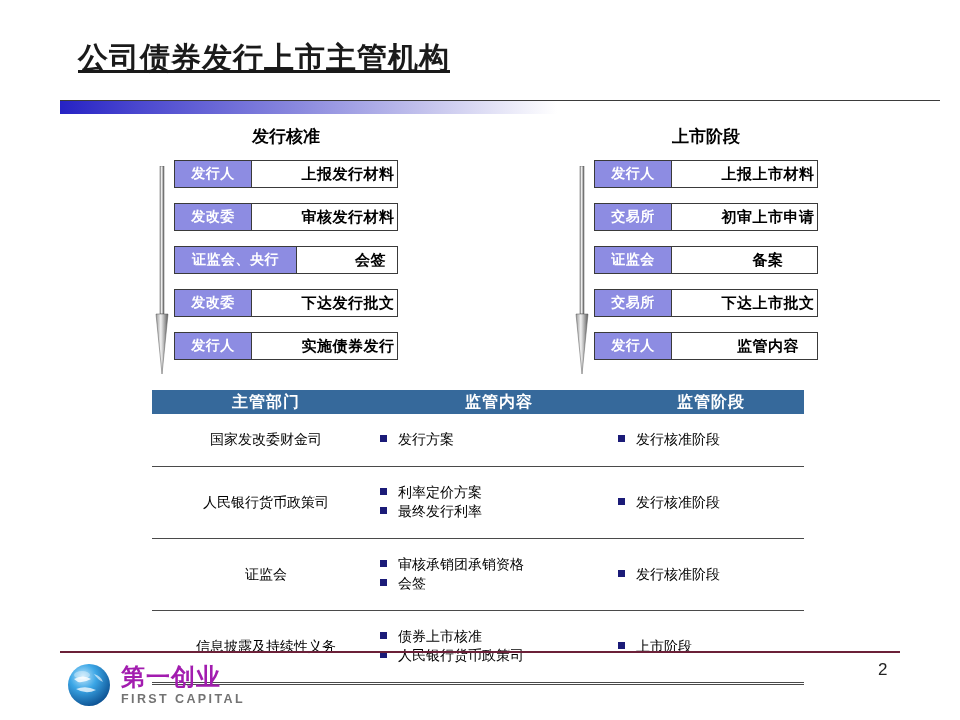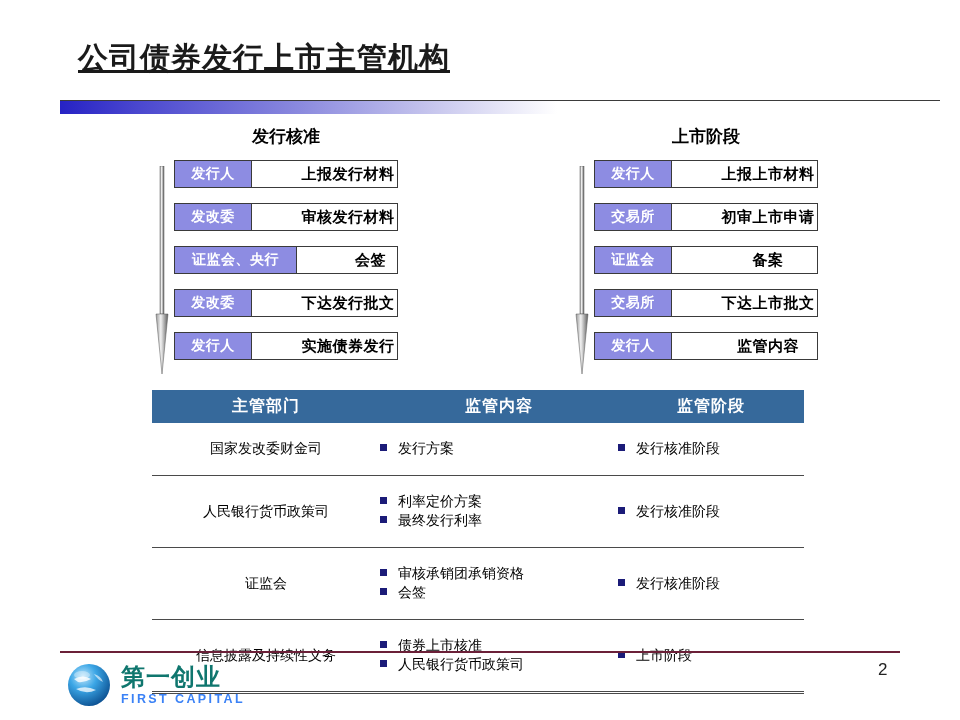--- a/index.html
+++ b/index.html
@@ -120,21 +120,21 @@
   
   #reg-table {
     position: absolute;
     left: 152px;
     top: 390px;
     width: 652px;
     border-collapse: collapse;
   }
   #reg-table .thead-row {
     background: #36699b;
-    height: 33px;
+    height: 24px;
   }
   #reg-table .thead-row th {
     color: #ffffff;
     font-family: "Liberation Serif", "DejaVu Serif", serif;
     font-size: 16px;
     font-weight: bold;
     letter-spacing: 1px;
     padding: 0;
     text-align: center;
   }
@@ -196,28 +196,28 @@
     display: flex;
     align-items: center;
     gap: 9px;
   }
   #logo-globe { width: 46px; height: 46px; display:block; }
   .logo-text { display: flex; flex-direction: column; line-height: 1; }
   #logo-cn {
     font-family: Liberation Sans, sans-serif;
     font-size: 24px;
     font-weight: bold;
-    color: #0f766e;
+    color: #a21caf;
     letter-spacing: 1px;
   }
   #logo-en {
     font-family: "Liberation Sans", "DejaVu Sans", sans-serif;
     font-size: 12.5px;
     font-weight: bold;
-    color: #3b82f6;
+    color: #737373;
     letter-spacing: 2.4px;
     margin-top: 4px;
   }
   #page-number {
     position: absolute;
     left: 878px;
     top: 660px;
     font-family: "Liberation Sans", "DejaVu Sans", sans-serif;
     font-size: 17px;
     color: #222;

